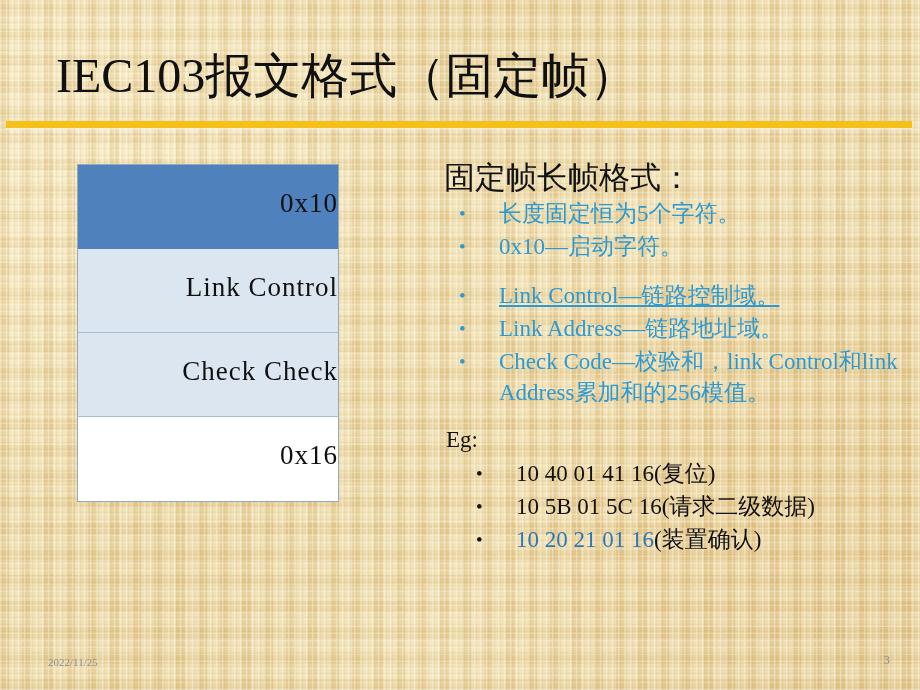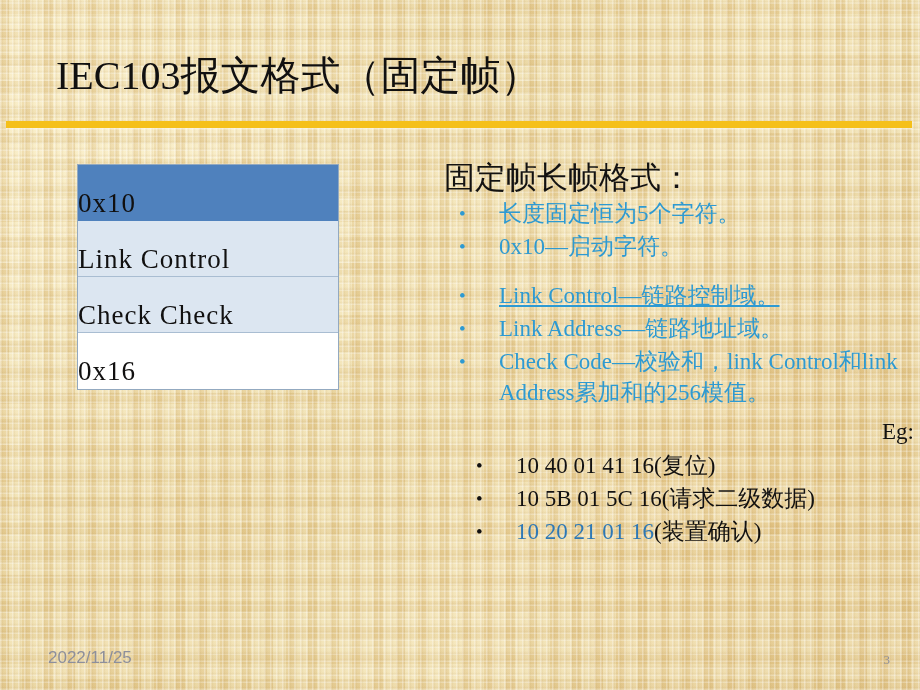--- a/index.html
+++ b/index.html
@@ -50,21 +50,21 @@
       radial-gradient(ellipse 640px 420px at 18% 28%, rgba(255,247,214,0.55), rgba(255,247,214,0) 72%),
       radial-gradient(ellipse 560px 400px at 82% 72%, rgba(226,186,112,0.40), rgba(226,186,112,0) 70%),
       linear-gradient(118deg, #f2e2b4 0%, #e9d49c 38%, #f0dfae 62%, #e4cd95 100%);
   }
 
   
   #title {
     position: absolute;
     left: 56px;
     top: 46px;
-    font-size: 40px;
+    font-size: 48px;
     line-height: 60px;
     color: #111010;
     font-family: "Liberation Serif", serif;
     letter-spacing: 0px;
     white-space: nowrap;
   }
 
   #title-rule {
     position: absolute;
     left: 6px;
@@ -78,23 +78,23 @@
   
   #frame-table {
     position: absolute;
     left: 77px;
     top: 164px;
     width: 262px;
     border: 1px solid #93a9c0;
     box-sizing: border-box;
   }
   .frame-row {
-    height: 56px;
+    height: 84px;
     line-height: 76px;
-    text-align: left;
+    text-align: right;
     font-size: 27px;
     color: #111010;
     font-family: "Liberation Serif", serif;
     box-sizing: border-box;
     border-bottom: 1px solid #a9bdd2;
     letter-spacing: 1px;
   }
   .frame-row:last-child { border-bottom: none; }
   .frame-row.hdr {
     background: #4f81bd;
@@ -142,35 +142,34 @@
     line-height: 31px;
     color: #2e9ad2;
   }
   ul.bul > li.nb::before { content: ""; }
   ul.bul > li.spaced { margin-top: 18px; text-decoration: underline; }
   ul.bul > li.dark { color: #121111; margin-left: 17px; }
   ul.bul > li.dark::before { color: #121111; }
   ul.bul > li.eg {
     padding-left: 2px;
     color: #121111;
-    margin-top: 8px;
+    margin-top: 16px;
     margin-bottom: 3px;
-    text-align: right;
   }
   li .blue { color: #2e78b5; }
   li .blk  { color: #121111; }
 
   
   #footer-date {
     position: absolute;
     left: 48px;
     bottom: 22px;
-    font-size: 17px;
+    font-size: 11px;
     color: #8d8f9b;
-    font-family: Liberation Sans, sans-serif;
+    font-family: Liberation Serif, serif;
   }
   #footer-page {
     position: absolute;
     right: 30px;
     bottom: 22px;
     font-size: 13px;
     color: #8d8f9b;
     font-family: "Liberation Serif", serif;
   }
 </style>

